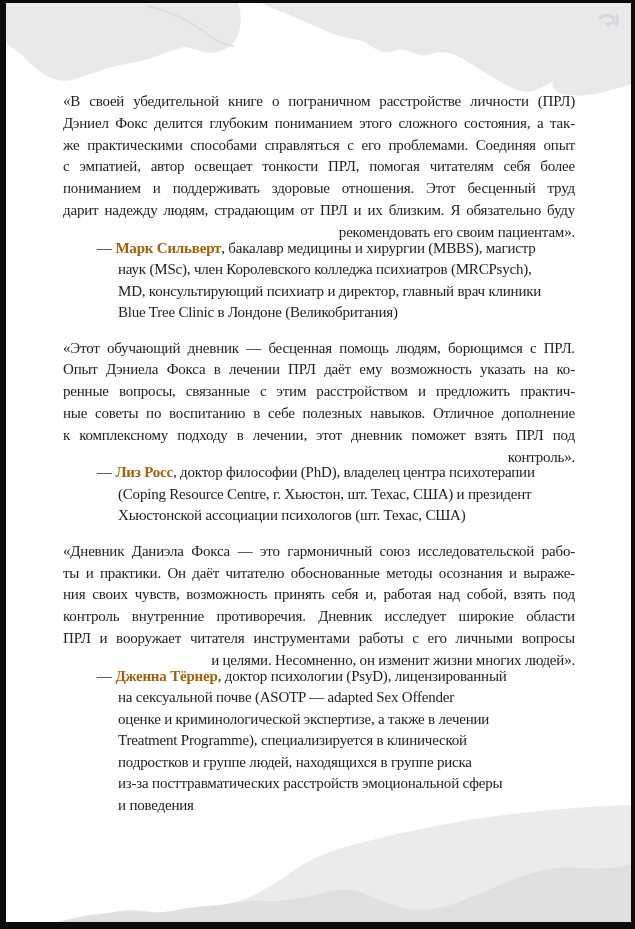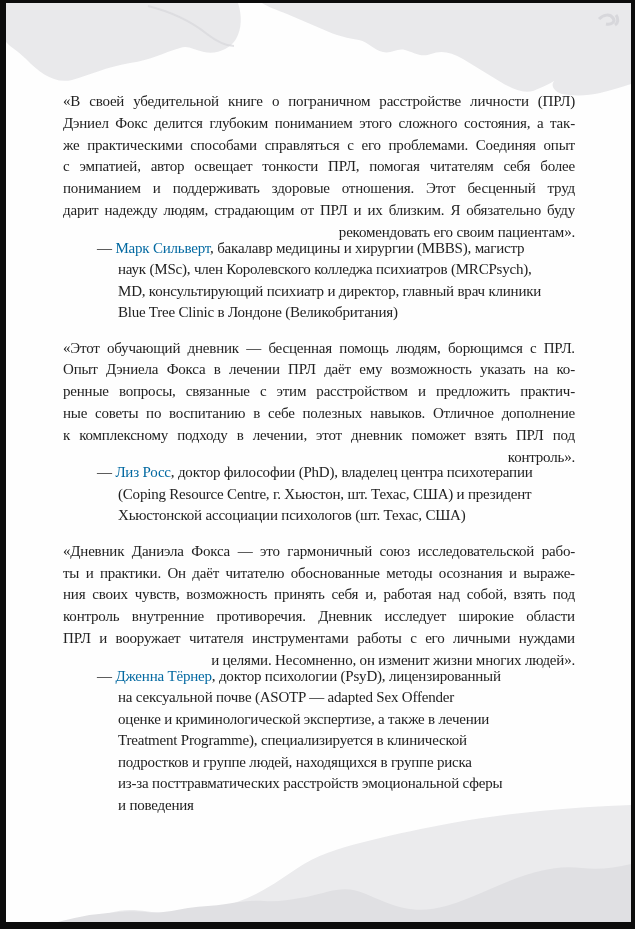--- a/index.html
+++ b/index.html
@@ -35,21 +35,21 @@
   .qline .w { white-space: pre; flex: 0 0 auto; }
   .qline .w:not(:last-child) { margin-right: 2.5px; }
   .qline.last { display: block; text-align: right; }
 
   .attribution {
     margin: -6px 0 14px 0;
     line-height: 21.5px;
     padding-left: 55px;
   }
   .attribution .aline.first { margin-left: -21px; }
-  .attribution b { font-weight: 400; color: #0369a1; }
+  .attribution b { font-weight: 700; color: #a16207; }
 </style>
 </head>
 <body>
 
 <div class="page" style="background: rgb(254, 254, 254); border-color: rgb(12, 12, 12);">
 
   <svg class="texture-top" width="625" height="106" viewBox="0 0 625 106" aria-hidden="true">
 
     <path fill="#e9e9eb" d="M0,0 L232,0
       C236,12 236,26 230,36
@@ -312,21 +312,21 @@
         <div class="qline">
           <span class="w">ПРЛ</span>
           <span class="w">и</span>
           <span class="w">вооружает</span>
           <span class="w">читателя</span>
           <span class="w">инструментами</span>
           <span class="w">работы</span>
           <span class="w">с</span>
           <span class="w">его</span>
           <span class="w">личными</span>
-          <span class="w">нуждами</span>
+          <span class="w">вопросы</span>
         </div>
         <div class="qline last">и целями. Несомненно, он изменит жизни многих людей».</div>
       </div>
       <div class="attribution">
         <div class="aline first"><span>—</span>&nbsp;<b>Дженна Тёрнер</b><span>, доктор психологии (PsyD), лицензированный</span></div>
         <div class="aline">на сексуальной почве (ASOTP — adapted Sex Offender</div>
         <div class="aline">оценке и криминологической экспертизе, а также в лечении</div>
         <div class="aline">Treatment Programme), специализируется в клинической</div>
         <div class="aline">подростков и группе людей, находящихся в группе риска</div>
         <div class="aline">из-за посттравматических расстройств эмоциональной сферы</div>

